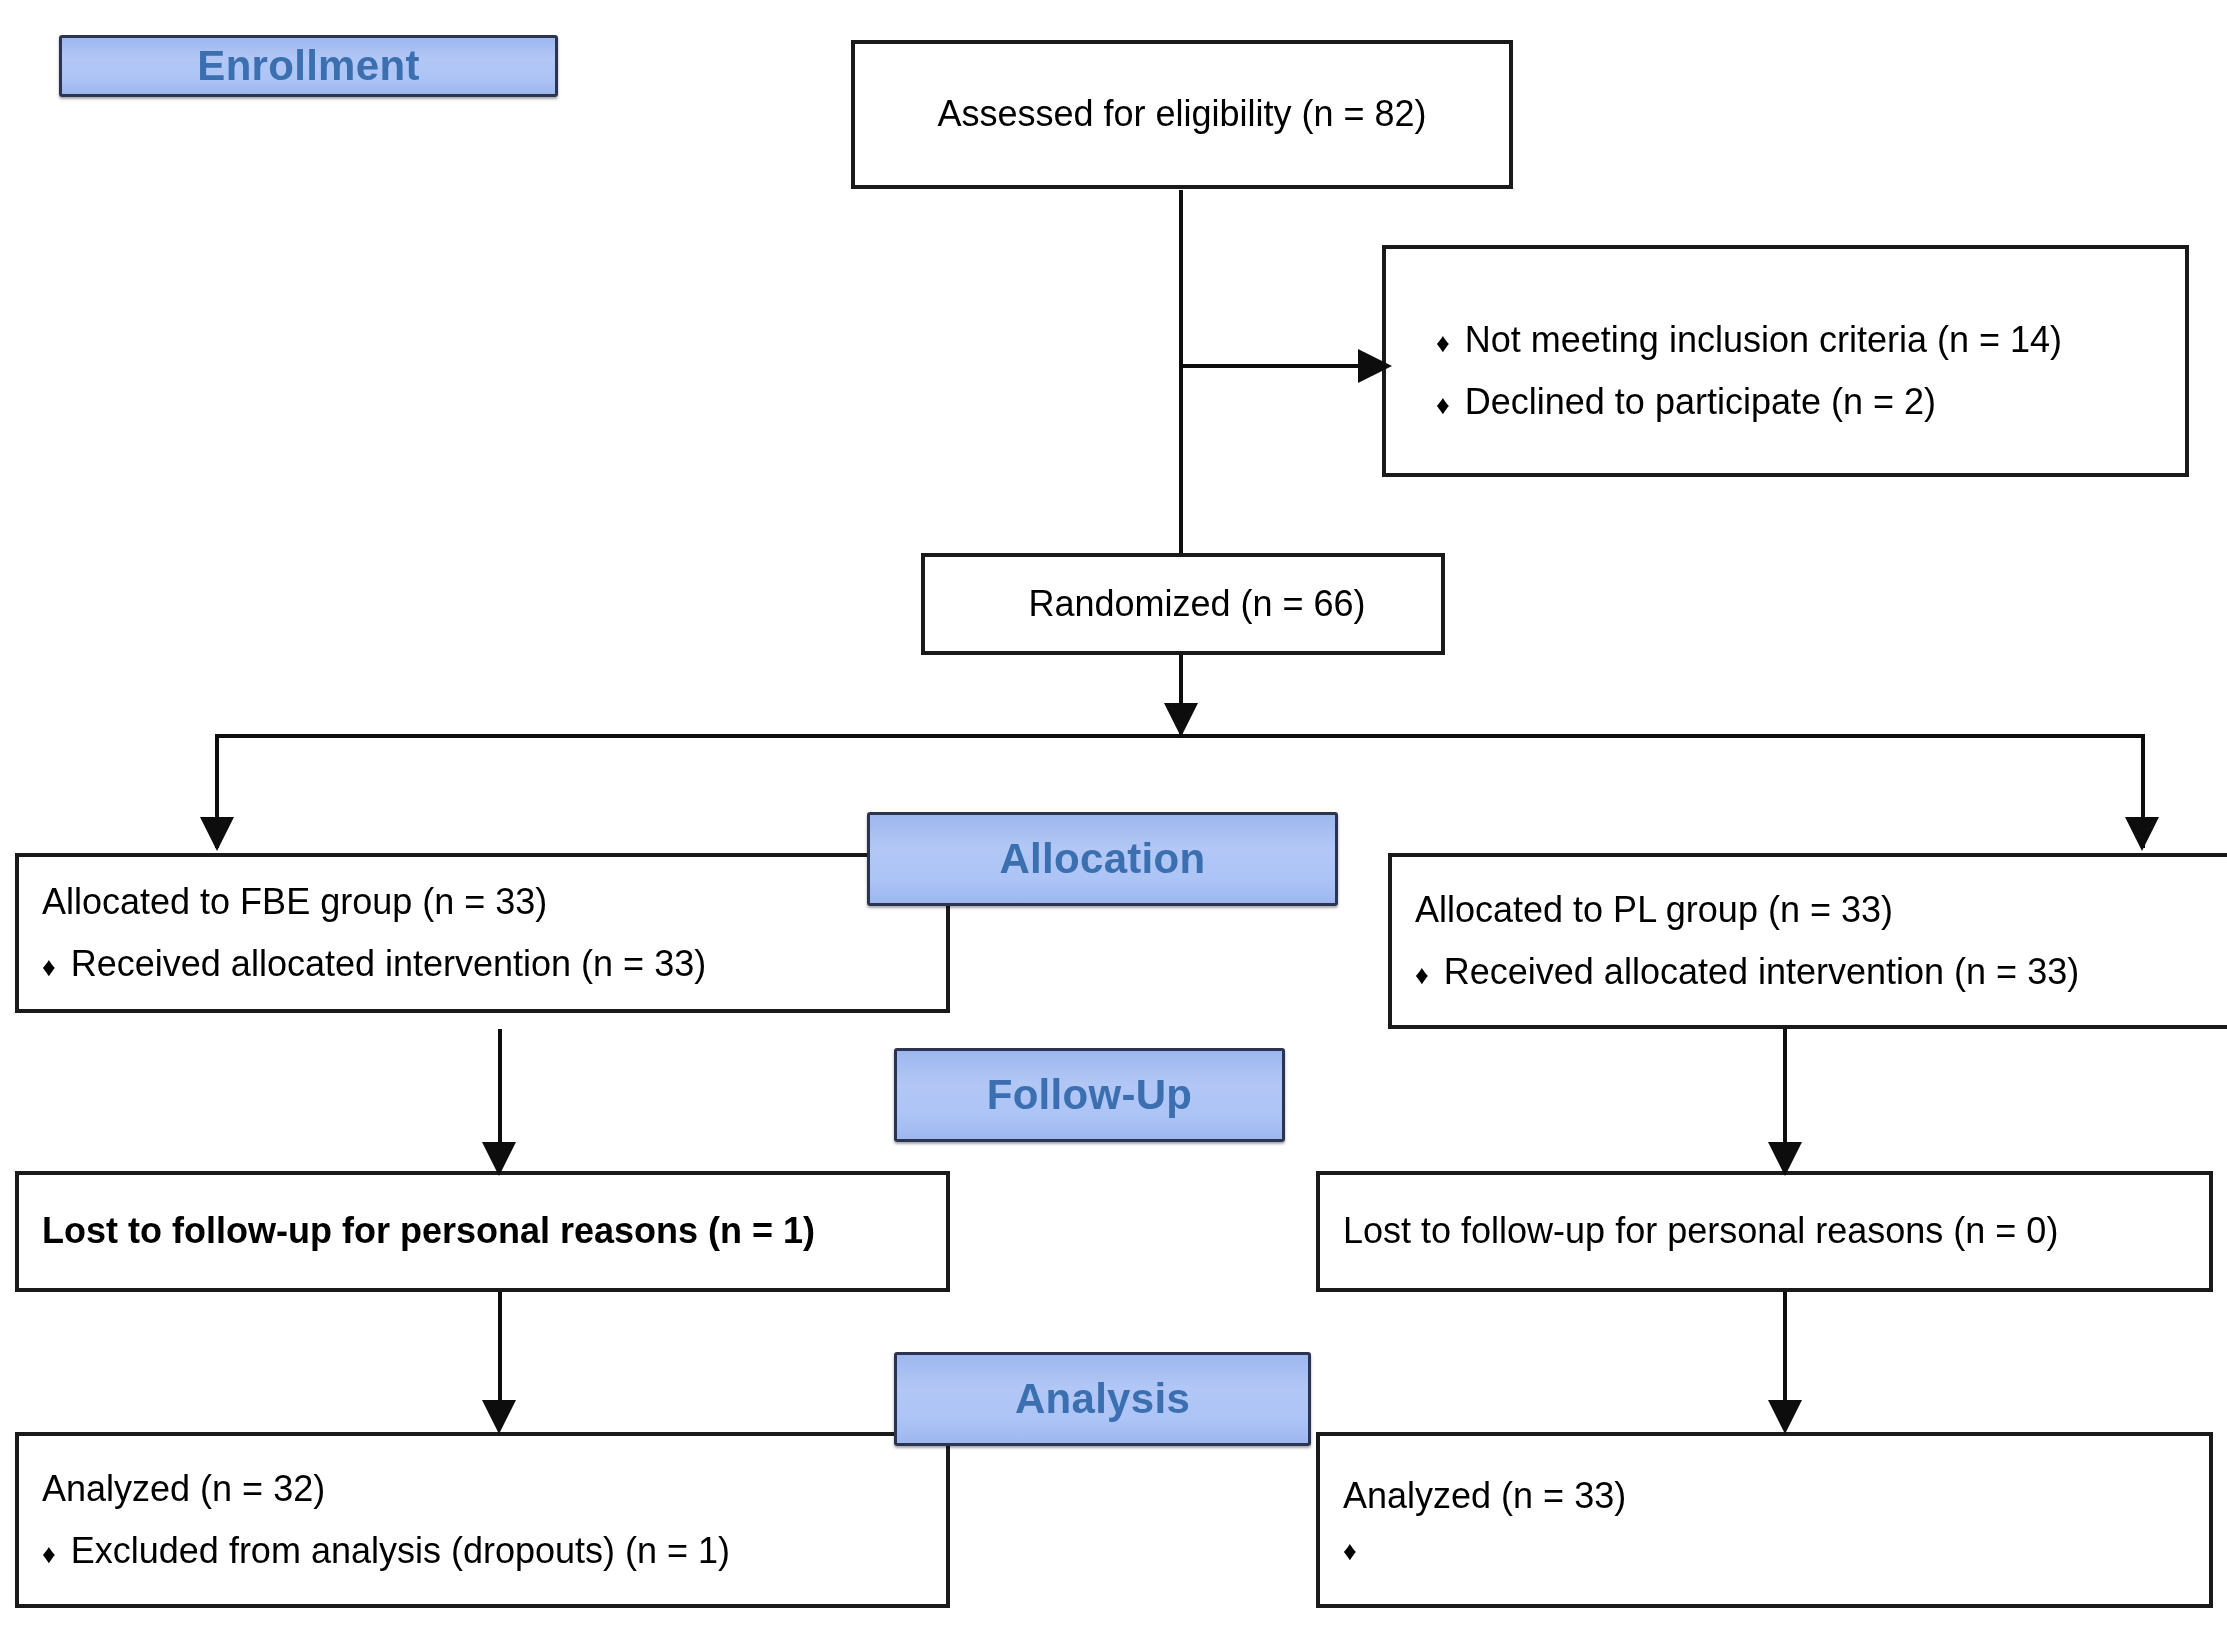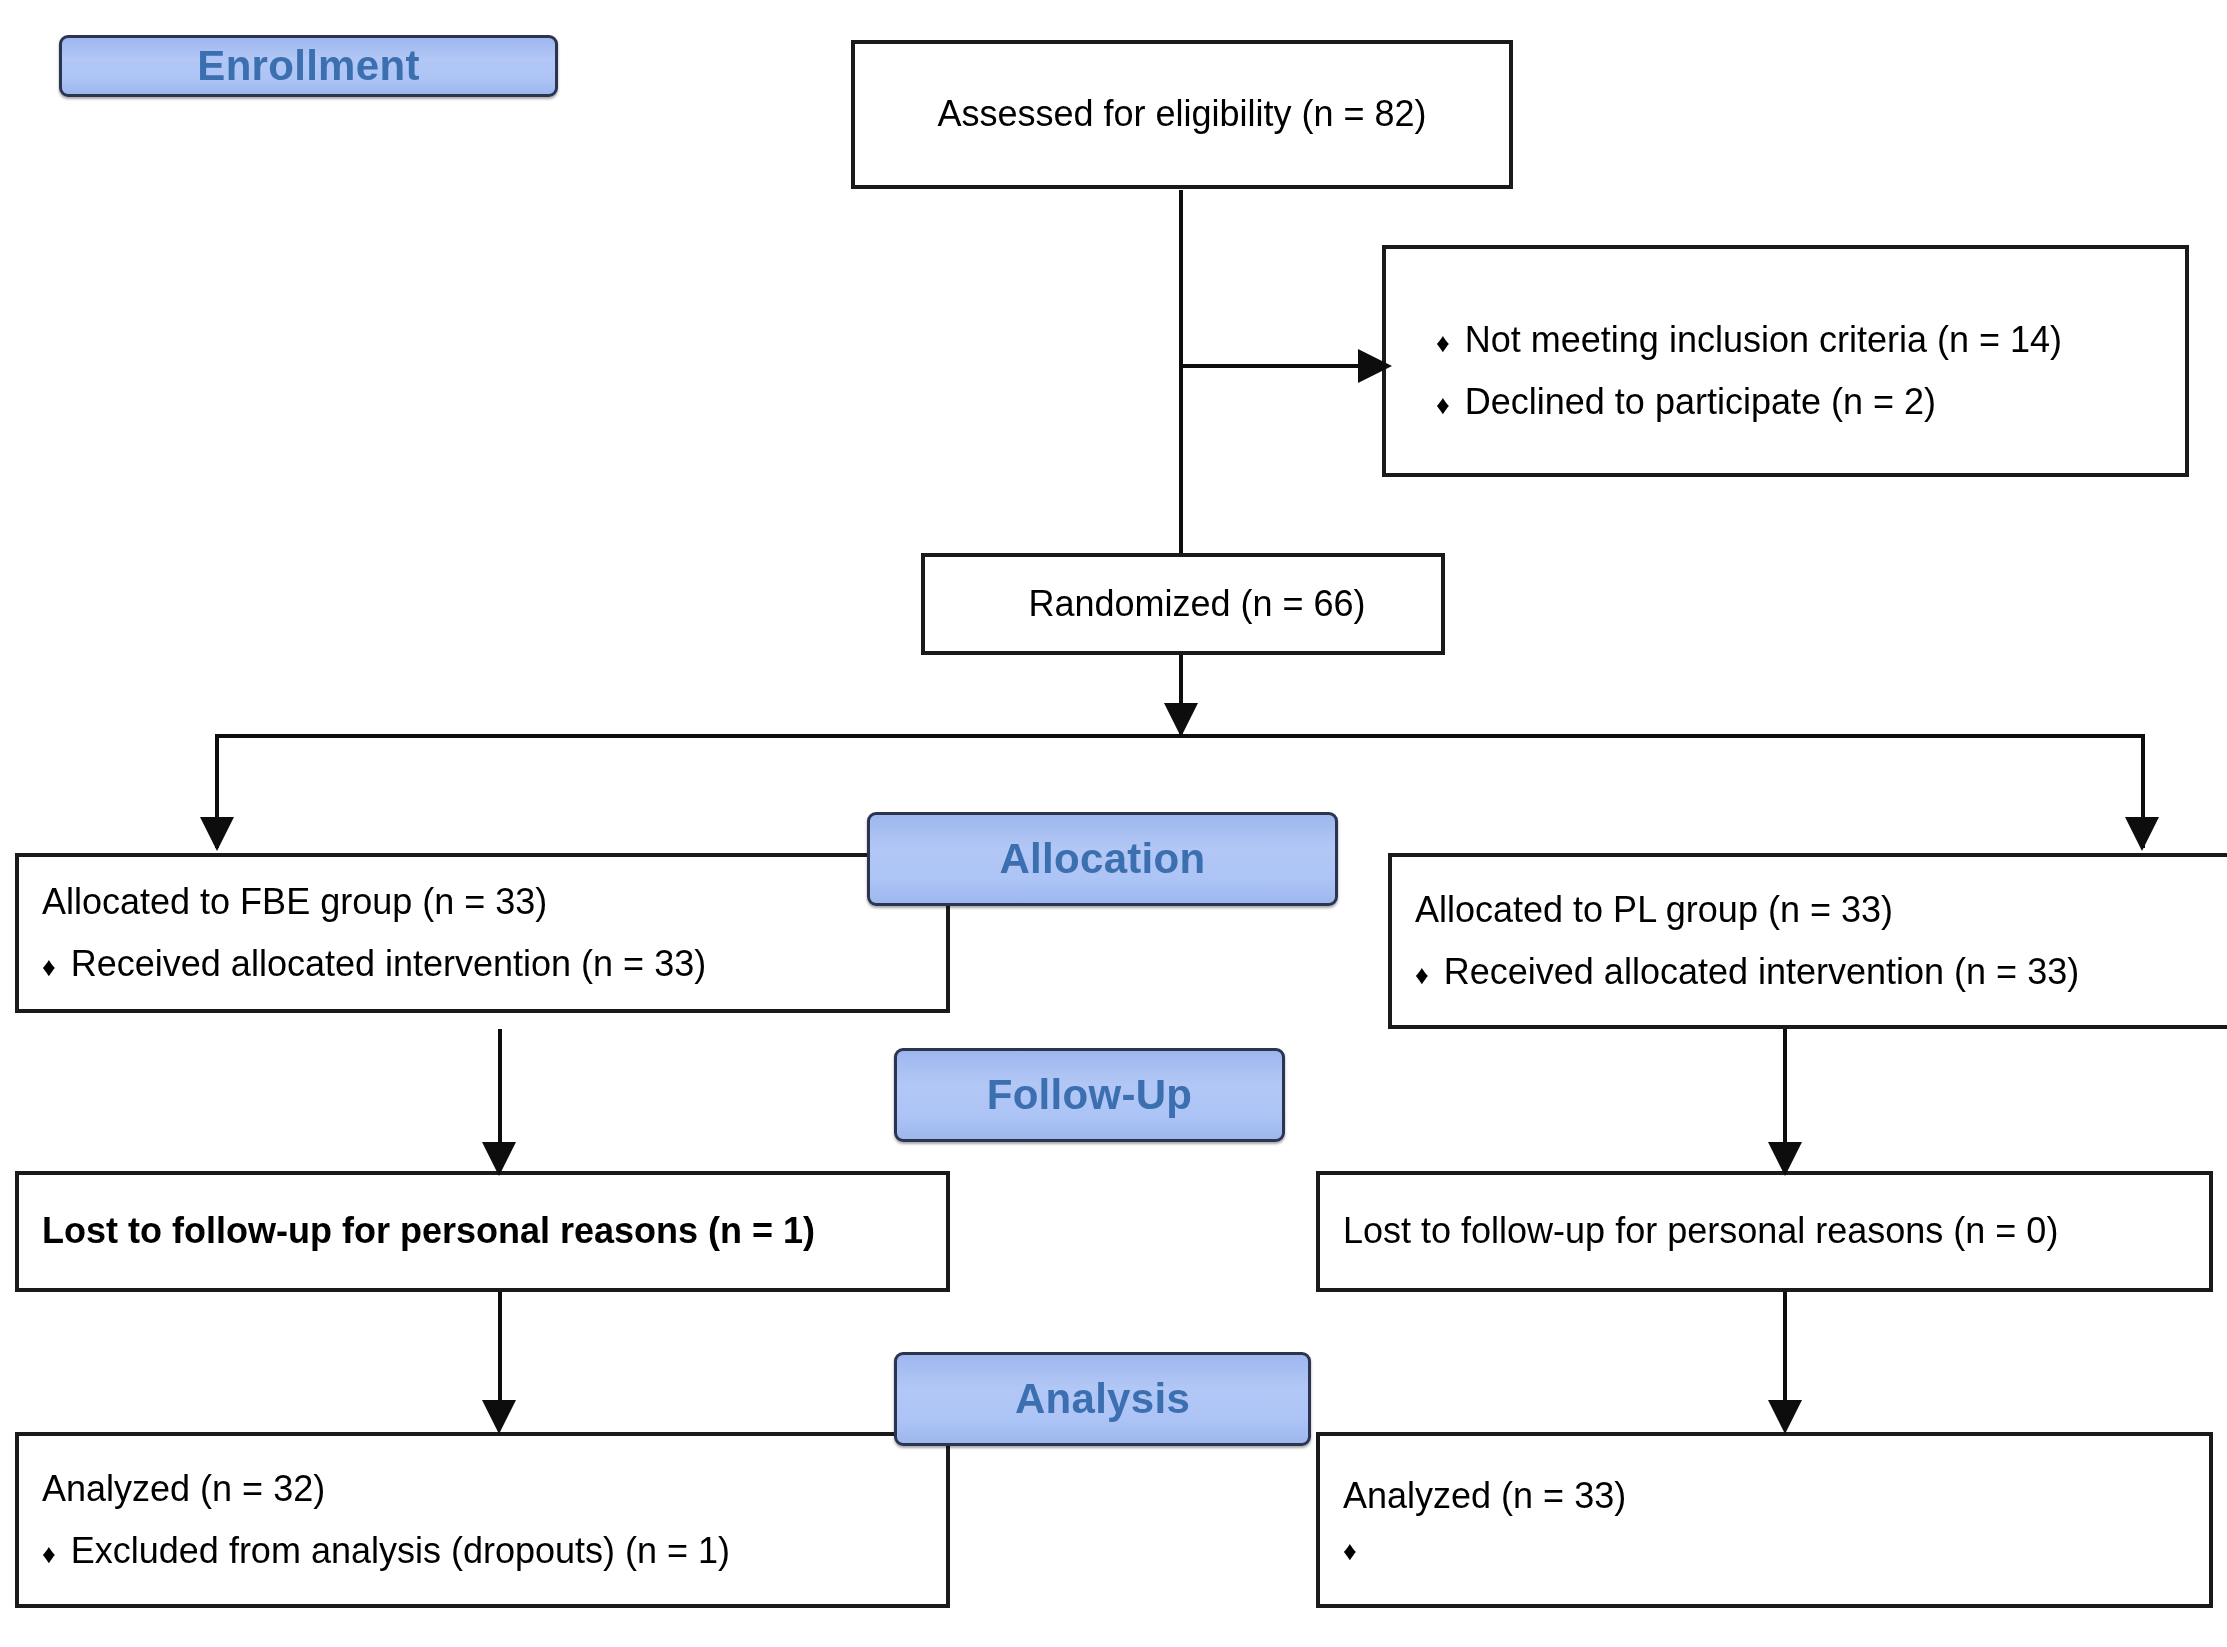--- a/index.html
+++ b/index.html
@@ -57,21 +57,21 @@
     line-height: 1;
     color: #000000;
     margin-right: 15px;
     flex: 0 0 auto;
   }
   
   .stage-badge {
     position: absolute;
     box-sizing: border-box;
     border: 3.4px solid #2b3450;
-    border-radius: 9px;
+    border-radius: 3px;
     background: linear-gradient(to bottom, #9db7ee 0%, #b2c7f5 38%, #adc4f6 72%, #9db7ee 100%);
     box-shadow: 0 2px 2.7px rgba(0,0,0,0.35);
     display: flex;
     align-items: center;
     justify-content: center;
     z-index: 6;
   }
   .stage-badge .stage-label {
     font-size: 42px;
     font-weight: bold;

